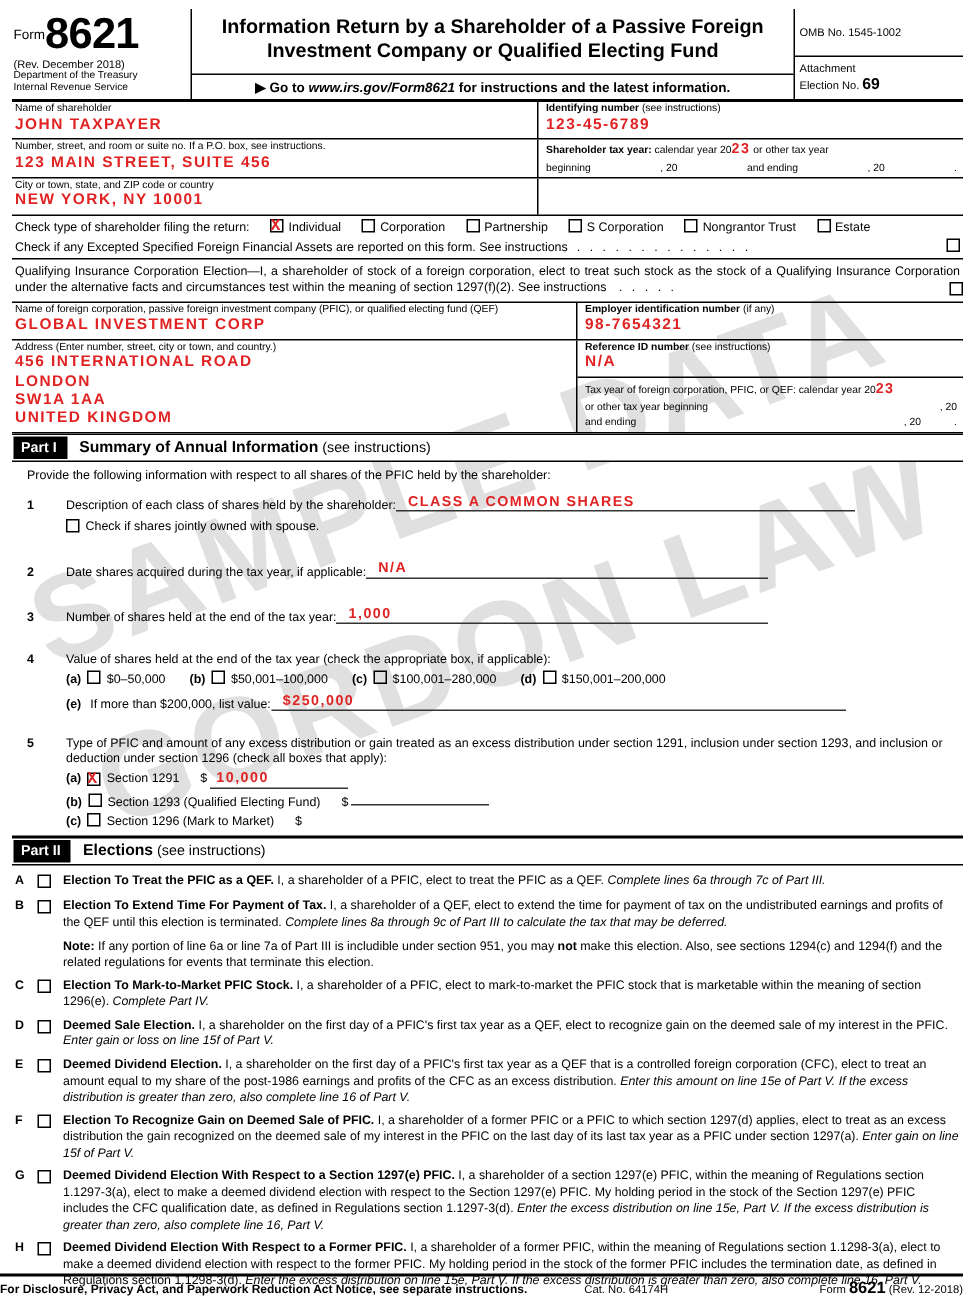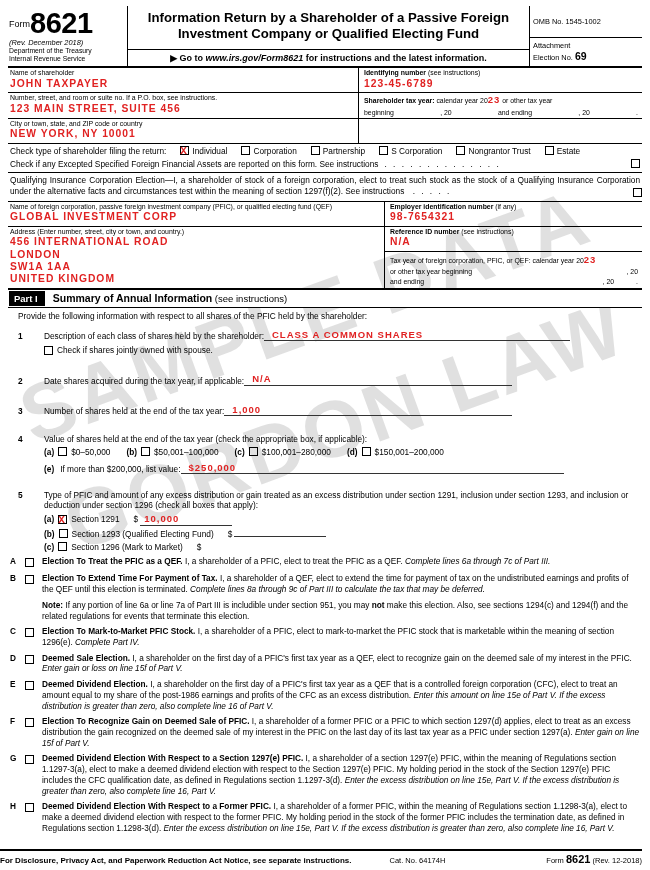--- a/index.html
+++ b/index.html
@@ -20,21 +20,21 @@
     pointer-events:none; user-select:none;
   }
   .watermark div { font-size:80px; line-height:1.45; letter-spacing:3px; white-space:nowrap; }
   .content { position:relative; z-index:1; }
 
   
   .hdr { display:flex; border-bottom:2px solid #000; }
   .hdr-left { width:120px; border-right:1px solid #000; padding:1px 3px 2px 1px; }
   .form-word { font-size:9px; vertical-align:6px; }
   .form-num  { font-size:29px; font-weight:bold; letter-spacing:-0.5px; }
-  .rev  { font-size:7.4px; margin-top:-2px;font-style:italic; }
+  .rev  { font-size:7.4px; margin-top:-2px; }
   .dept { font-size:6.8px; line-height:1.25; }
   .hdr-mid { flex:1; border-right:1px solid #000; display:flex; flex-direction:column; }
   .title { font-size:13.2px; font-weight:bold; text-align:center; line-height:1.18; padding:4px 8px 2px; flex:1; }
   .goto  { font-size:9px; font-weight:bold; text-align:center; border-top:1px solid #000; padding:3px 2px; }
   .hdr-right { width:112px; display:flex; flex-direction:column; font-size:7.4px; }
   .omb { padding:8px 3px; border-bottom:1px solid #000; flex:1; display:flex; align-items:center; }
   .attach { padding:3px 3px 2px; line-height:1.3; }
   .seq { font-size:10.5px; font-weight:bold; }
 
   
@@ -373,20 +373,24 @@
           <div class="l5opt">
             <span class="opt-letter optletter">(c)</span>
             <span class="cb"></span>
             <span class="opt-label">Section 1296 (Mark to Market)</span>
             <span class="dollar">$</span>
             <span class="amt-ul none"><span class="amt val val-sm"></span></span>
           </div>
       </div>
     </div>
 
+    <div class="part-hdr" style="border-top:2px solid #000;margin-top:5px;">
+      <span class="part-badge">Part II</span>
+      <span class="part-title"><span class="b">Elections</span><span class="note"> (see instructions)</span></span>
+    </div>
 
     <div class="p2">
       <div class="election">
           <span class="eletter">A</span>
           <span class="echeck"><span class="cb"></span></span>
           <div class="etext">
             <div class="etext-main"><span class="b">Election To Treat the PFIC as a QEF. </span><span>I, a shareholder of a PFIC, elect to treat the PFIC as a QEF. </span><span class="i">Complete lines 6a through 7c of Part III.</span></div>
 
           </div>
         </div>

